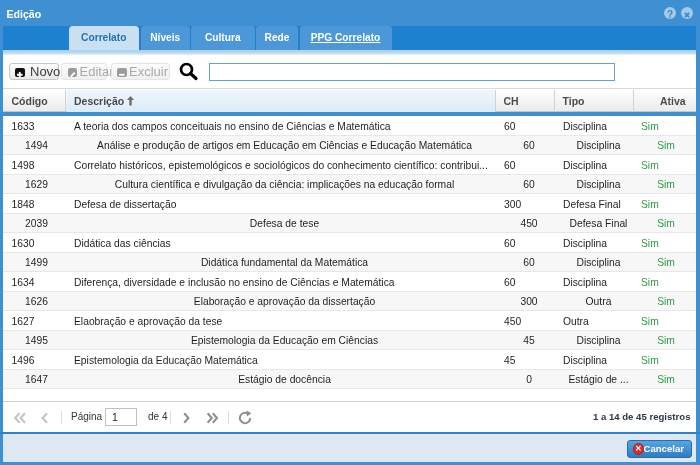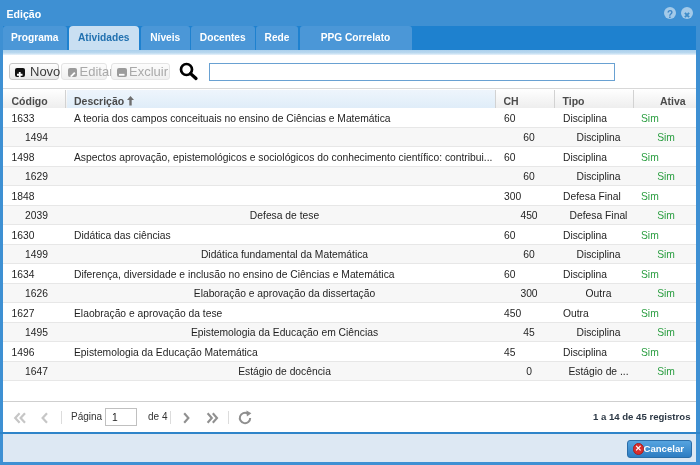--- a/index.html
+++ b/index.html
@@ -34,21 +34,21 @@
 
 #ghead { left:3px; top:88px; width:692.5px; height:24px; background:linear-gradient(180deg,#ffffff,#ebebeb); border-top:1px solid #d8d8d8; border-bottom:1px solid #c6c6c6; }
 .hcell { position:absolute; top:1px; height:22px; font-size:10.5px; font-weight:bold; color:#4b4b4b; line-height:22px; border-right:1px solid #d2d2d2; white-space:nowrap; overflow:hidden; }
 #hc1 { left:0; width:62.5px; padding-left:8.5px; }
 #hc2 { left:63.5px; width:429px; padding-left:7.5px; background:linear-gradient(180deg,#eef5fc,#dcebf8); }
 #hc3 { left:494px; width:58px; padding-left:6.5px; }
 #hc4 { left:553.5px; width:77px; padding-left:6px; }
 #hc5 { left:651px; width:61px; padding-left:6px; border-right:none; }
 
 
-#gbody { left:3px; top:108px; width:692.5px; height:299px; background:#fff; }
+#gbody { left:3px; top:116px; width:692.5px; height:299px; background:#fff; }
 .row { position:absolute; left:0; width:692.5px; height:19.5px; border-bottom:1px solid #e7e7e7; font-size:10.3px; color:#1f1f1f; }
 .row.alt { background:#f7f7f7;text-align:center; }
 .cell { position:absolute; top:1.5px; line-height:18.8px; white-space:nowrap; overflow:hidden; }
 .c1 { left:8.5px; width:50px; }
 .c2 { left:71px; width:421px; }
 .c3 { left:501px; width:50px; }
 .c4 { left:560px; width:71px; }
 .c5 { left:638px; width:50px; color:#2b9e41; }
 
 
@@ -74,26 +74,25 @@
         <text x="6.1" y="9.4" text-anchor="middle" font-size="10" font-weight="bold" fill="#3e86c6" font-family="Liberation Sans">?</text>
       </svg>
   </div>
   <div class="abs titbtn" style="left:680.7px;">
     <svg width="12" height="12" viewBox="0 0 12 12">
         <path d="M3.9 3.9 L8.1 8.1 M8.1 3.9 L3.9 8.1" stroke="#3e8cc9" stroke-width="2" stroke-linecap="butt"></path>
       </svg>
   </div>
 
   <div class="abs" id="tabbar">
-    <div class="tab" style="left:0; width:63.5px;">Programa</div>
-    <div class="tab active" style="left:65.5px; width:70.5px;">Atividades</div>
+    <div class="tab active" style="left:65.5px; width:70.5px;">Correlato</div>
     <div class="tab" style="left:138px; width:48.5px;">Níveis</div>
-    <div class="tab" style="left:188px; width:63.5px;">Docentes</div>
+    <div class="tab" style="left:188px; width:63.5px;">Cultura</div>
     <div class="tab" style="left:253px; width:42px;">Rede</div>
-    <div class="tab" style="left:296.5px; width:112px;">PPG Correlato</div>
+    <div class="tab" style="left:296.5px; width:92px;text-decoration:underline;">PPG Correlato</div>
   </div>
   <div class="abs" id="strip"></div>
 
   <div class="abs" id="toolbar">
     <div class="tbtn" id="btn-novo">
         <span class="ic icdark">
       <svg width="9.5" height="9.5" viewBox="0 0 10 10">
             <path d="M5 2.1 V7.9 M2.1 5 H7.9" stroke="#fff" stroke-width="1.9"></path>
           </svg></span>
       <span class="lb">Novo</span>
@@ -132,39 +131,42 @@
   <div class="abs" id="gbody">
     <div class="row" style="top:0.0px">
         <div class="cell c1">1633</div>
         <div class="cell c2">A teoria dos campos conceituais no ensino de Ciências e Matemática</div>
         <div class="cell c3">60</div>
         <div class="cell c4">Disciplina</div>
         <div class="cell c5">Sim</div>
       </div>
     <div class="row alt" style="top:19.5px">
         <div class="cell c1">1494</div>
+        <div class="cell c2">Análise e produção de artigos em Educação em Ciências e Educação Matemática</div>
         <div class="cell c3">60</div>
         <div class="cell c4">Disciplina</div>
         <div class="cell c5">Sim</div>
       </div>
     <div class="row" style="top:39.0px">
         <div class="cell c1">1498</div>
-        <div class="cell c2">Aspectos aprovação, epistemológicos e sociológicos do conhecimento científico: contribui...</div>
+        <div class="cell c2">Correlato históricos, epistemológicos e sociológicos do conhecimento científico: contribui...</div>
         <div class="cell c3">60</div>
         <div class="cell c4">Disciplina</div>
         <div class="cell c5">Sim</div>
       </div>
     <div class="row alt" style="top:58.5px">
         <div class="cell c1">1629</div>
+        <div class="cell c2">Cultura científica e divulgação da ciência: implicações na educação formal</div>
         <div class="cell c3">60</div>
         <div class="cell c4">Disciplina</div>
         <div class="cell c5">Sim</div>
       </div>
     <div class="row" style="top:78.0px">
         <div class="cell c1">1848</div>
+        <div class="cell c2">Defesa de dissertação</div>
         <div class="cell c3">300</div>
         <div class="cell c4">Defesa Final</div>
         <div class="cell c5">Sim</div>
       </div>
     <div class="row alt" style="top:97.5px">
         <div class="cell c1">2039</div>
         <div class="cell c2">Defesa de tese</div>
         <div class="cell c3">450</div>
         <div class="cell c4">Defesa Final</div>
         <div class="cell c5">Sim</div>

